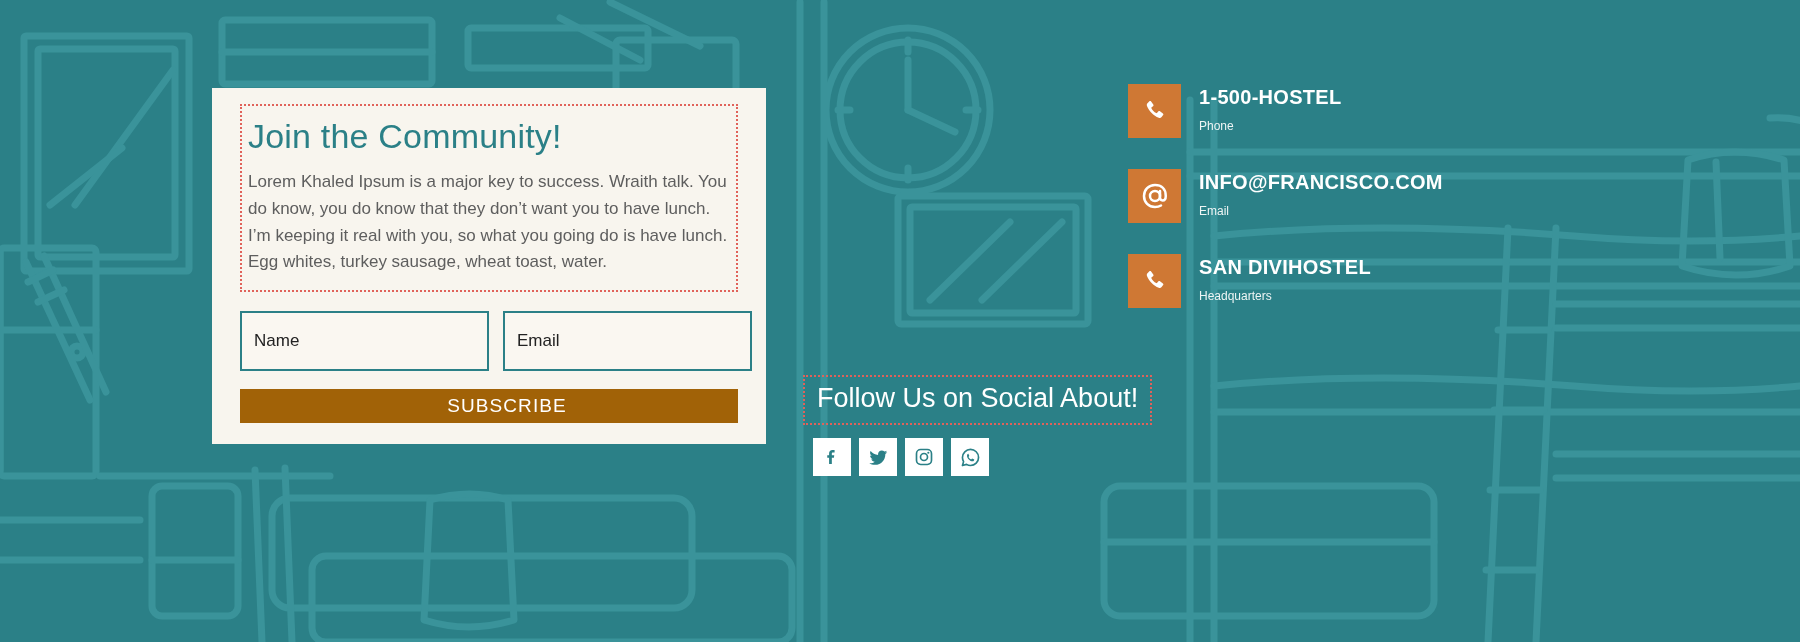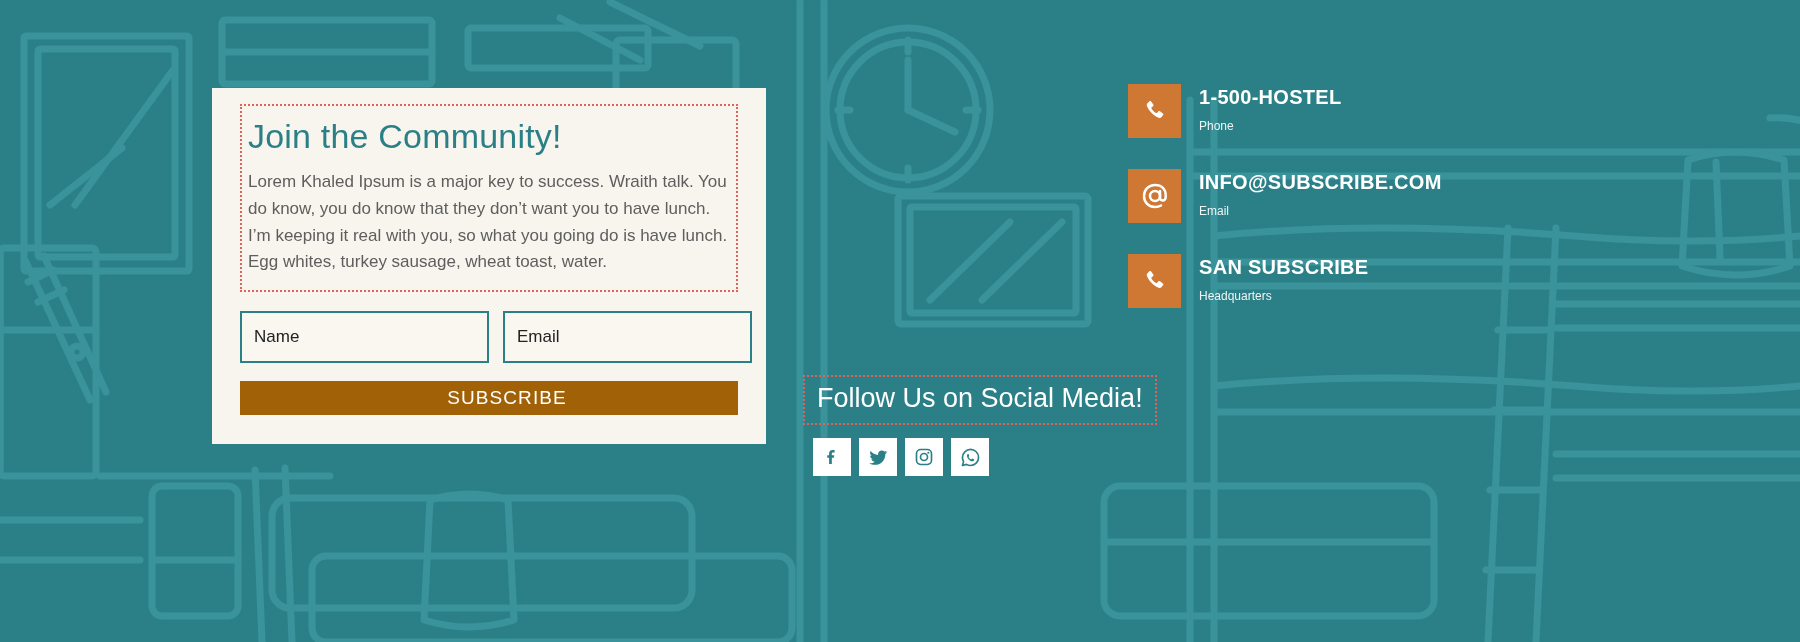--- a/index.html
+++ b/index.html
@@ -49,21 +49,21 @@
     font-size: 17px;
     line-height: 1.58;
   }
   .field-row {
     display: flex;
     gap: 14px;
     margin-top: 19px;
   }
   .field {
     flex: 1 1 0;
-    height: 52px;
+    height: 60px;
     background: #faf7f1;
     border: 2px solid #2b8087;
     color: #222;
     font-size: 17px;
     font-family: "Liberation Sans", sans-serif;
     padding: 0 12px;
     outline: none;
   }
   .field::placeholder { color: #222; opacity: 1; }
   .subscribe-btn {
@@ -292,21 +292,21 @@
         <input class="field" type="text" placeholder="Name" style="">
         <input class="field" type="text" placeholder="Email" style="">
       </div>
 
       <button class="subscribe-btn">SUBSCRIBE</button>
     </div>
   </div>
 
 
   <div class="social-block">
-    <div class="social-heading">Follow Us on Social Media!</div>
+    <div class="social-heading">Follow Us on Social About!</div>
     <div class="social-icons">
 
       <div class="social-icon">
         <svg width="20" height="20" viewBox="0 0 24 24">
           <path fill="#2b8087" d="M15.1 3.5h-2.6c-2.4 0-4 1.6-4 4.1v2.3H6.3v3.1h2.2v7.5h3.3v-7.5h2.5l.4-3.1h-2.9V8c0-.9.3-1.5 1.5-1.5h1.8V3.5z"></path>
         </svg>
       </div>
 
       <div class="social-icon">
         <svg width="21" height="21" viewBox="0 0 24 24">
@@ -347,32 +347,32 @@
     </div>
 
     <div class="contact-row">
       <div class="contact-ico">
         <svg width="30" height="30" viewBox="0 0 24 24">
           <circle cx="12" cy="12" r="4" fill="none" stroke="#ffffff" stroke-width="2"></circle>
           <path d="M16 8v5.2c0 1.6 1 2.3 2.1 2.3 1.5 0 2.5-1.4 2.5-3.6C20.6 6.4 17.3 3.2 12 3.2 6.9 3.2 3.2 7 3.2 12S6.9 20.8 12 20.8c1.9 0 3.5-.4 4.8-1.2" fill="none" stroke="#ffffff" stroke-width="2" stroke-linecap="round"></path>
         </svg>
       </div>
       <div class="contact-text">
-        <div class="contact-title">INFO@SUBSCRIBE.COM</div>
+        <div class="contact-title">INFO@FRANCISCO.COM</div>
         <div class="contact-sub">Email</div>
       </div>
     </div>
 
     <div class="contact-row">
       <div class="contact-ico">
         <svg width="26" height="26" viewBox="0 0 24 24">
           <path fill="#ffffff" d="M6.8 3.1c.5-.4 1.2-.3 1.6.2l2 2.7c.4.5.3 1.2-.2 1.6l-1.3 1c-.3.2-.4.6-.2.9.9 1.9 2.5 3.5 4.4 4.4.3.2.7 0 .9-.2l1-1.3c.4-.5 1.1-.6 1.6-.2l2.7 2c.5.4.6 1.1.2 1.6l-1.4 1.7c-.6.8-1.7 1.1-2.6.7-5-2-8.9-5.9-10.9-10.9-.4-.9-.1-2 .7-2.6l1.5-1.6z"></path>
         </svg>
       </div>
       <div class="contact-text">
-        <div class="contact-title">SAN SUBSCRIBE</div>
+        <div class="contact-title">SAN DIVIHOSTEL</div>
         <div class="contact-sub">Headquarters</div>
       </div>
     </div>
 
   </div>
 
 </div>
 
 </body></html>

